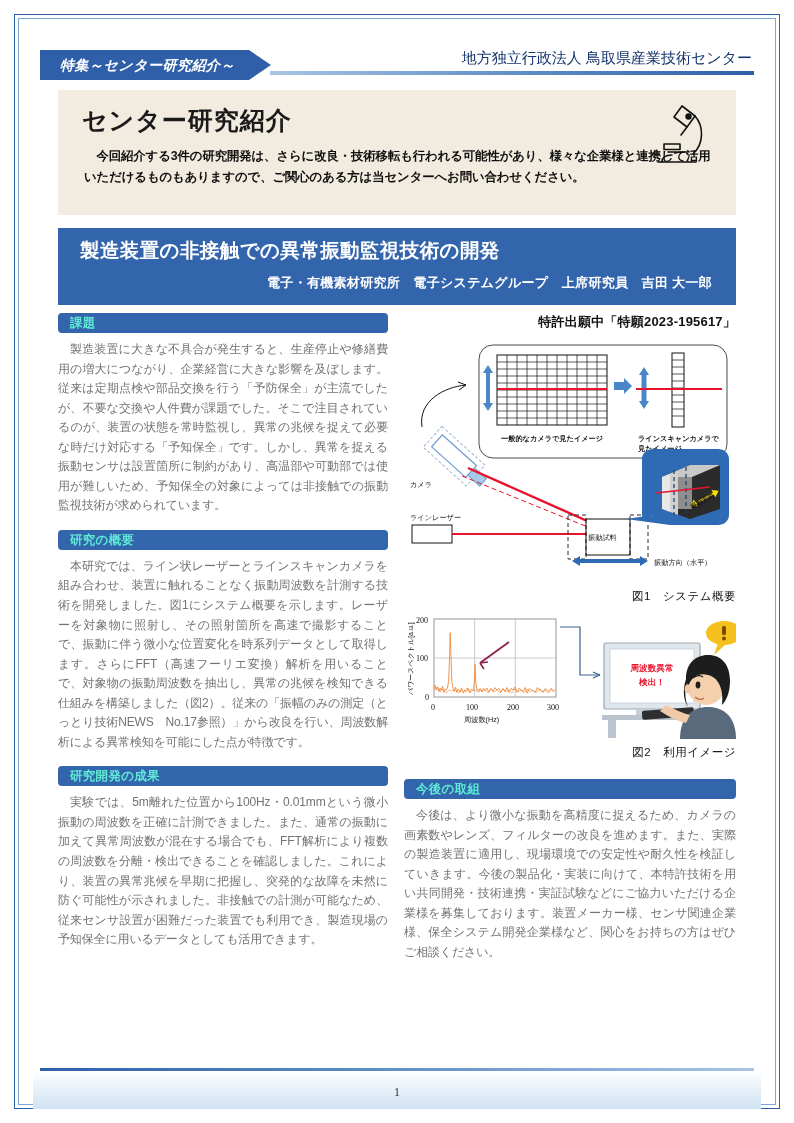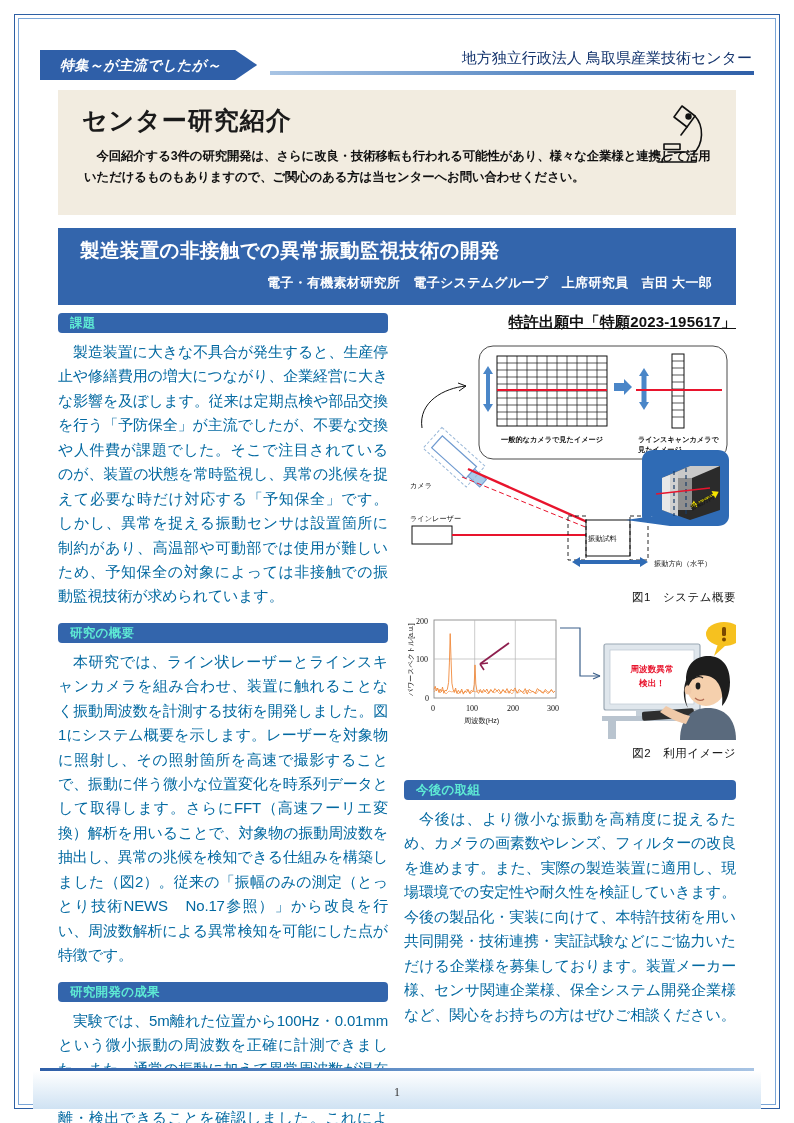--- a/index.html
+++ b/index.html
@@ -152,37 +152,36 @@
   .sec-head span {
     position: absolute;
     left: 12px; top: 2px;
     font-size: 12.5px;
     font-weight: bold;
     color: #5eead4;
     letter-spacing: 0.3px;
   }
 
   .body-text {
-    font-size: 15px;
+    font-size: 12px;
     line-height: 1.63;
-    color: #0369a1;
+    color: #737373;
     text-align: justify;
     text-indent: 1em;
     letter-spacing: -0.15px;
     margin-bottom: 14px;
   }
 
   .patent-line {
     text-align: right;
-    font-size: 15px;
+    font-size: 13px;
     font-weight: bold;
     color: #111111;
     margin-bottom: 6px;
     letter-spacing: 0.2px;
-    text-decoration: underline;
   }
 
   .fig-caption {
     text-align: right;
     font-size: 11.5px;
     font-weight: normal;
     color: #111111;
     letter-spacing: 0.5px;
   }
 
@@ -222,21 +221,21 @@
 </head>
 <body>
 
 <div class="page">
 
   <div class="page-frame"></div>
   <div class="page-frame-inner"></div>
 
   <div class="ribbon-wrap">
     <div class="ribbon-bar"></div>
-    <div class="ribbon-tag">特集～が主流でしたが～</div>
+    <div class="ribbon-tag">特集～センター研究紹介～</div>
     <div class="ribbon-org">地方独立行政法人 鳥取県産業技術センター</div>
   </div>
 
   <div class="intro">
     <div class="intro-title">センター研究紹介</div>
     <div class="intro-body">
       <p>今回紹介する3件の研究開発は、さらに改良・技術移転も行われる可能性があり、様々な企業様と連携して活用いただけるものもありますので、ご関心のある方は当センターへお問い合わせください。</p>
     </div>
 
     <svg class="microscope" viewBox="0 0 74 70">

